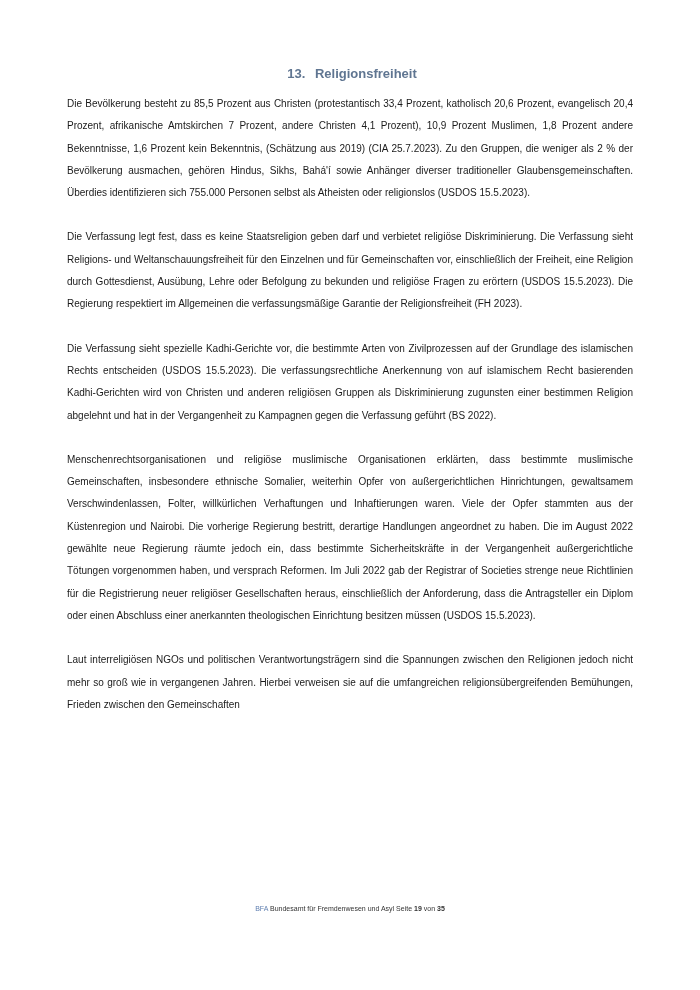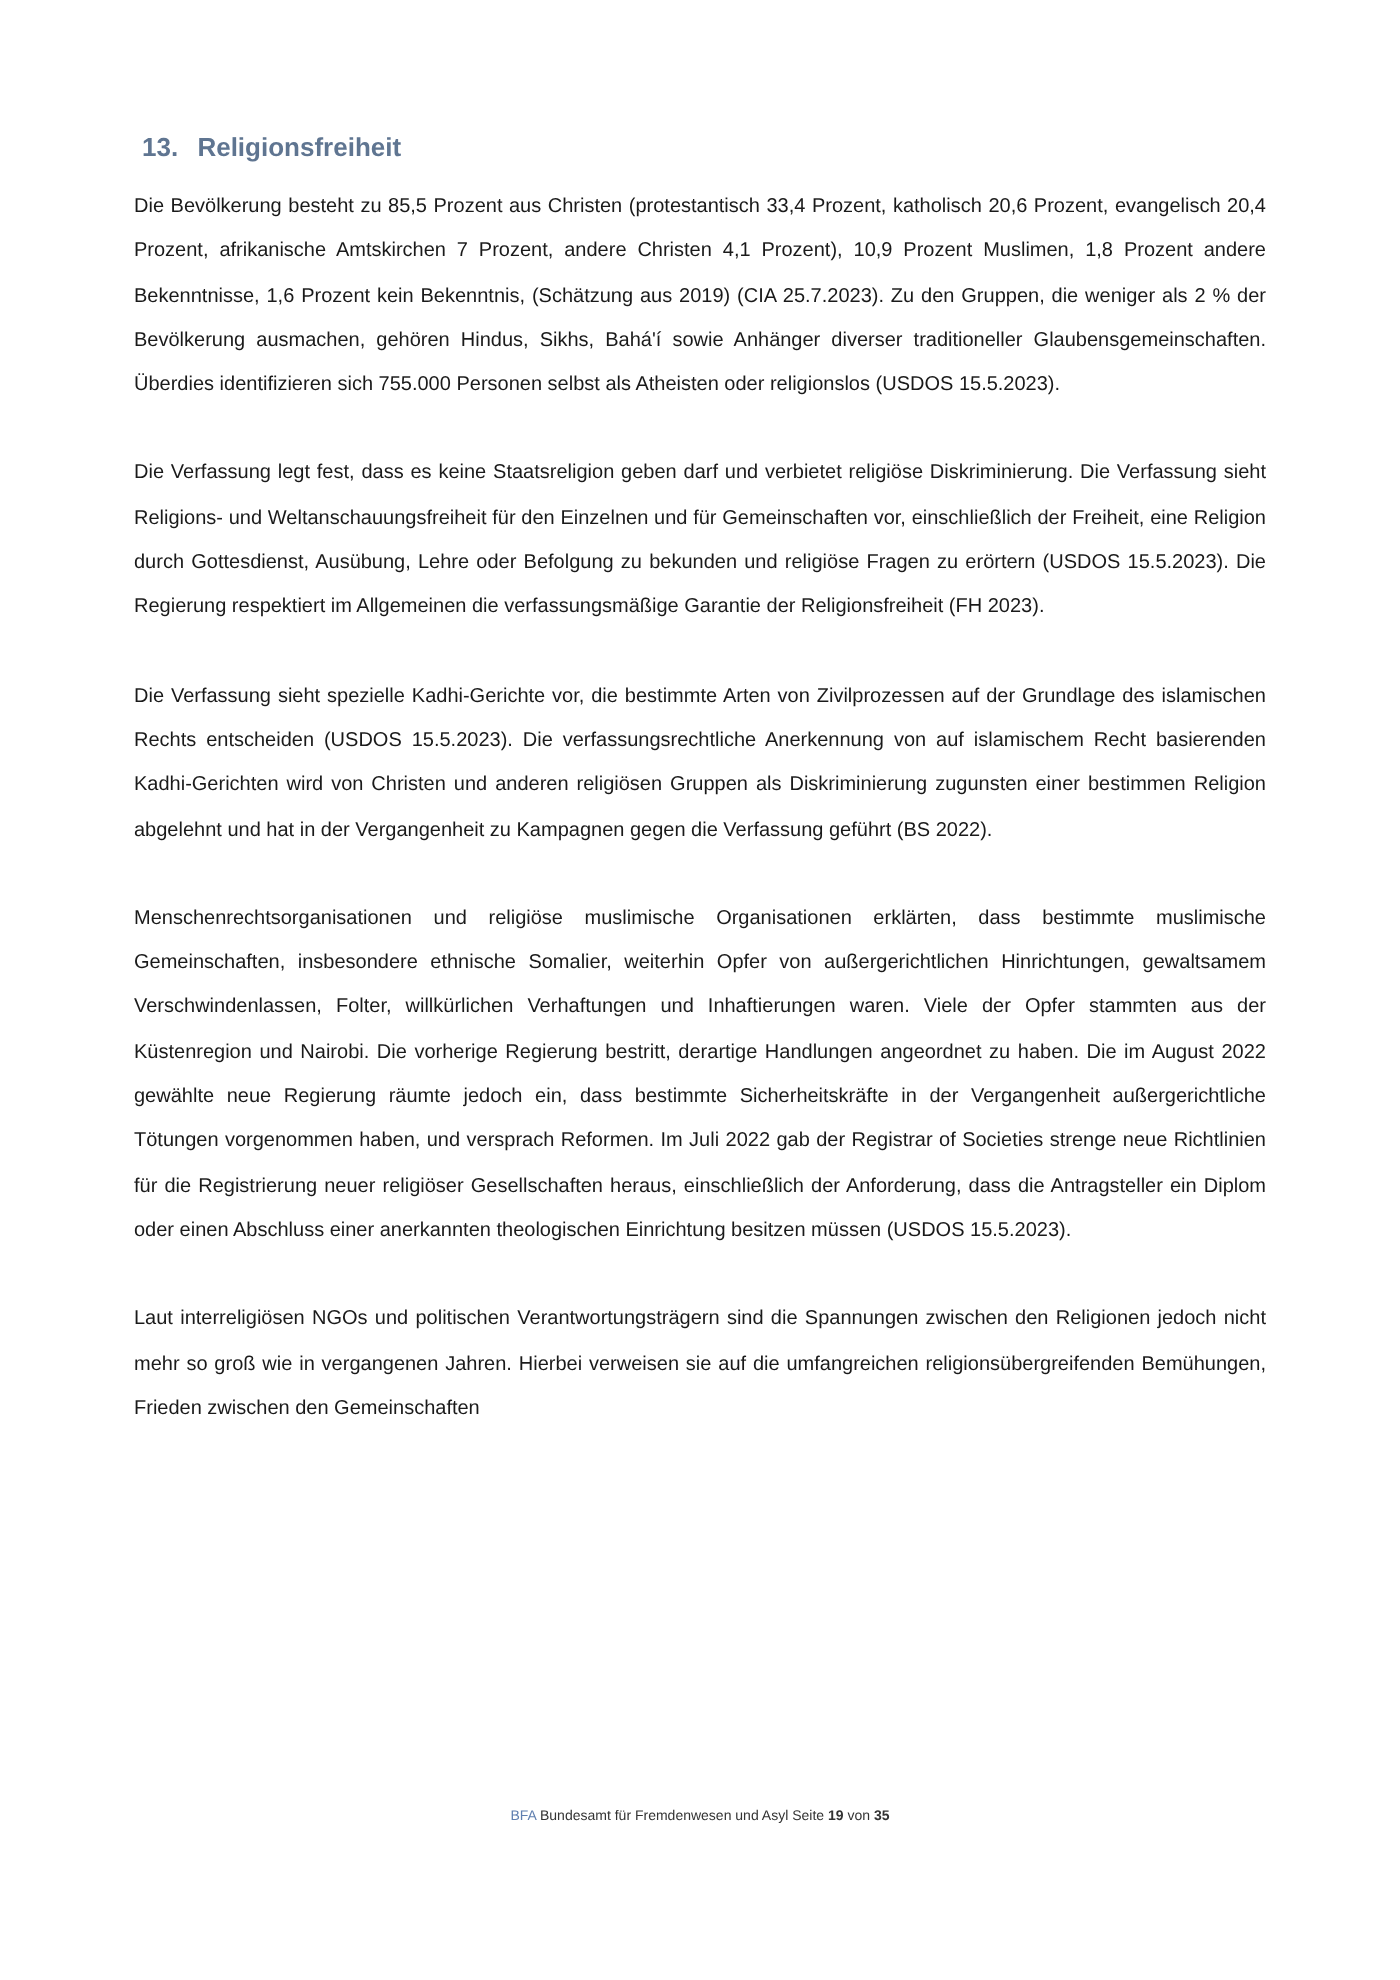--- a/index.html
+++ b/index.html
@@ -20,20 +20,21 @@
       left: 67px;
       top: 64px;
       width: 566px;
     }
     .section-heading {
       font-size: 13px;
       font-weight: bold;
       color: #5f7591;
       margin: 0 0 9px 4px;
       line-height: 20px;
+      text-align: center;
     }
     .section-heading .num {
       margin-right: 6px;
     }
     .para {
       font-size: 10px;
       line-height: 22.3px;
       text-align: justify;
       margin: 0 0 22px 0;
     }

